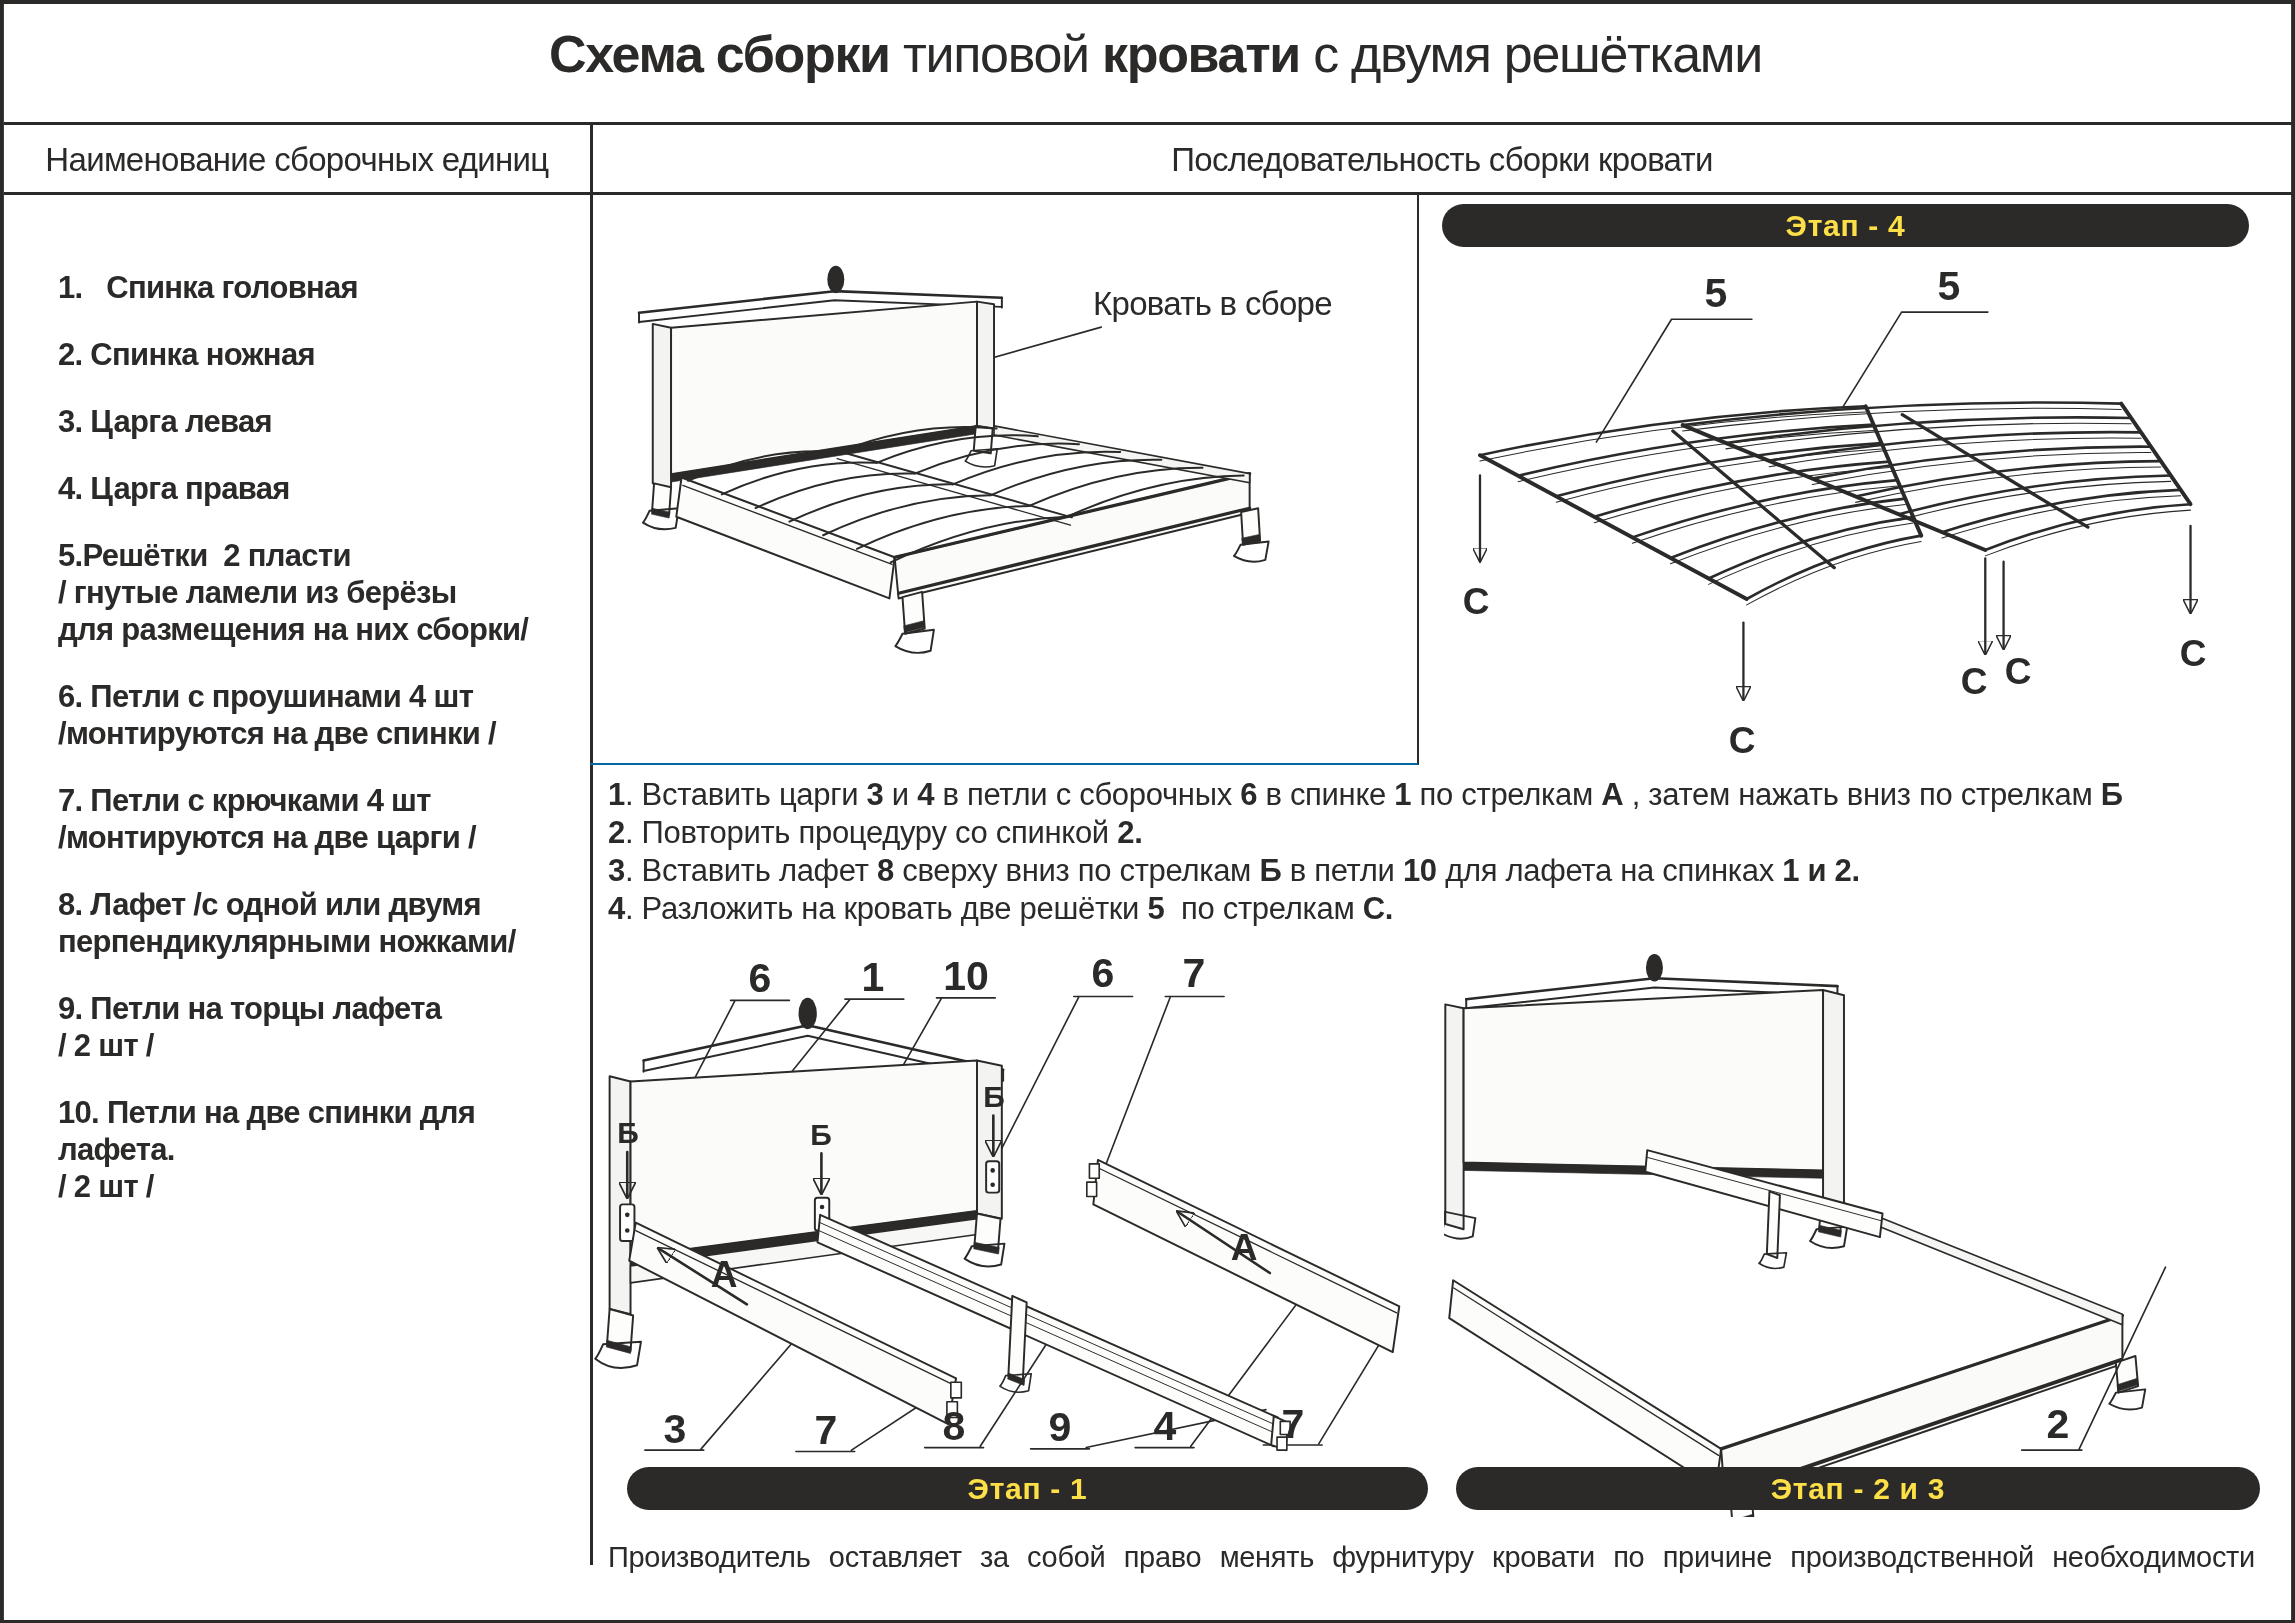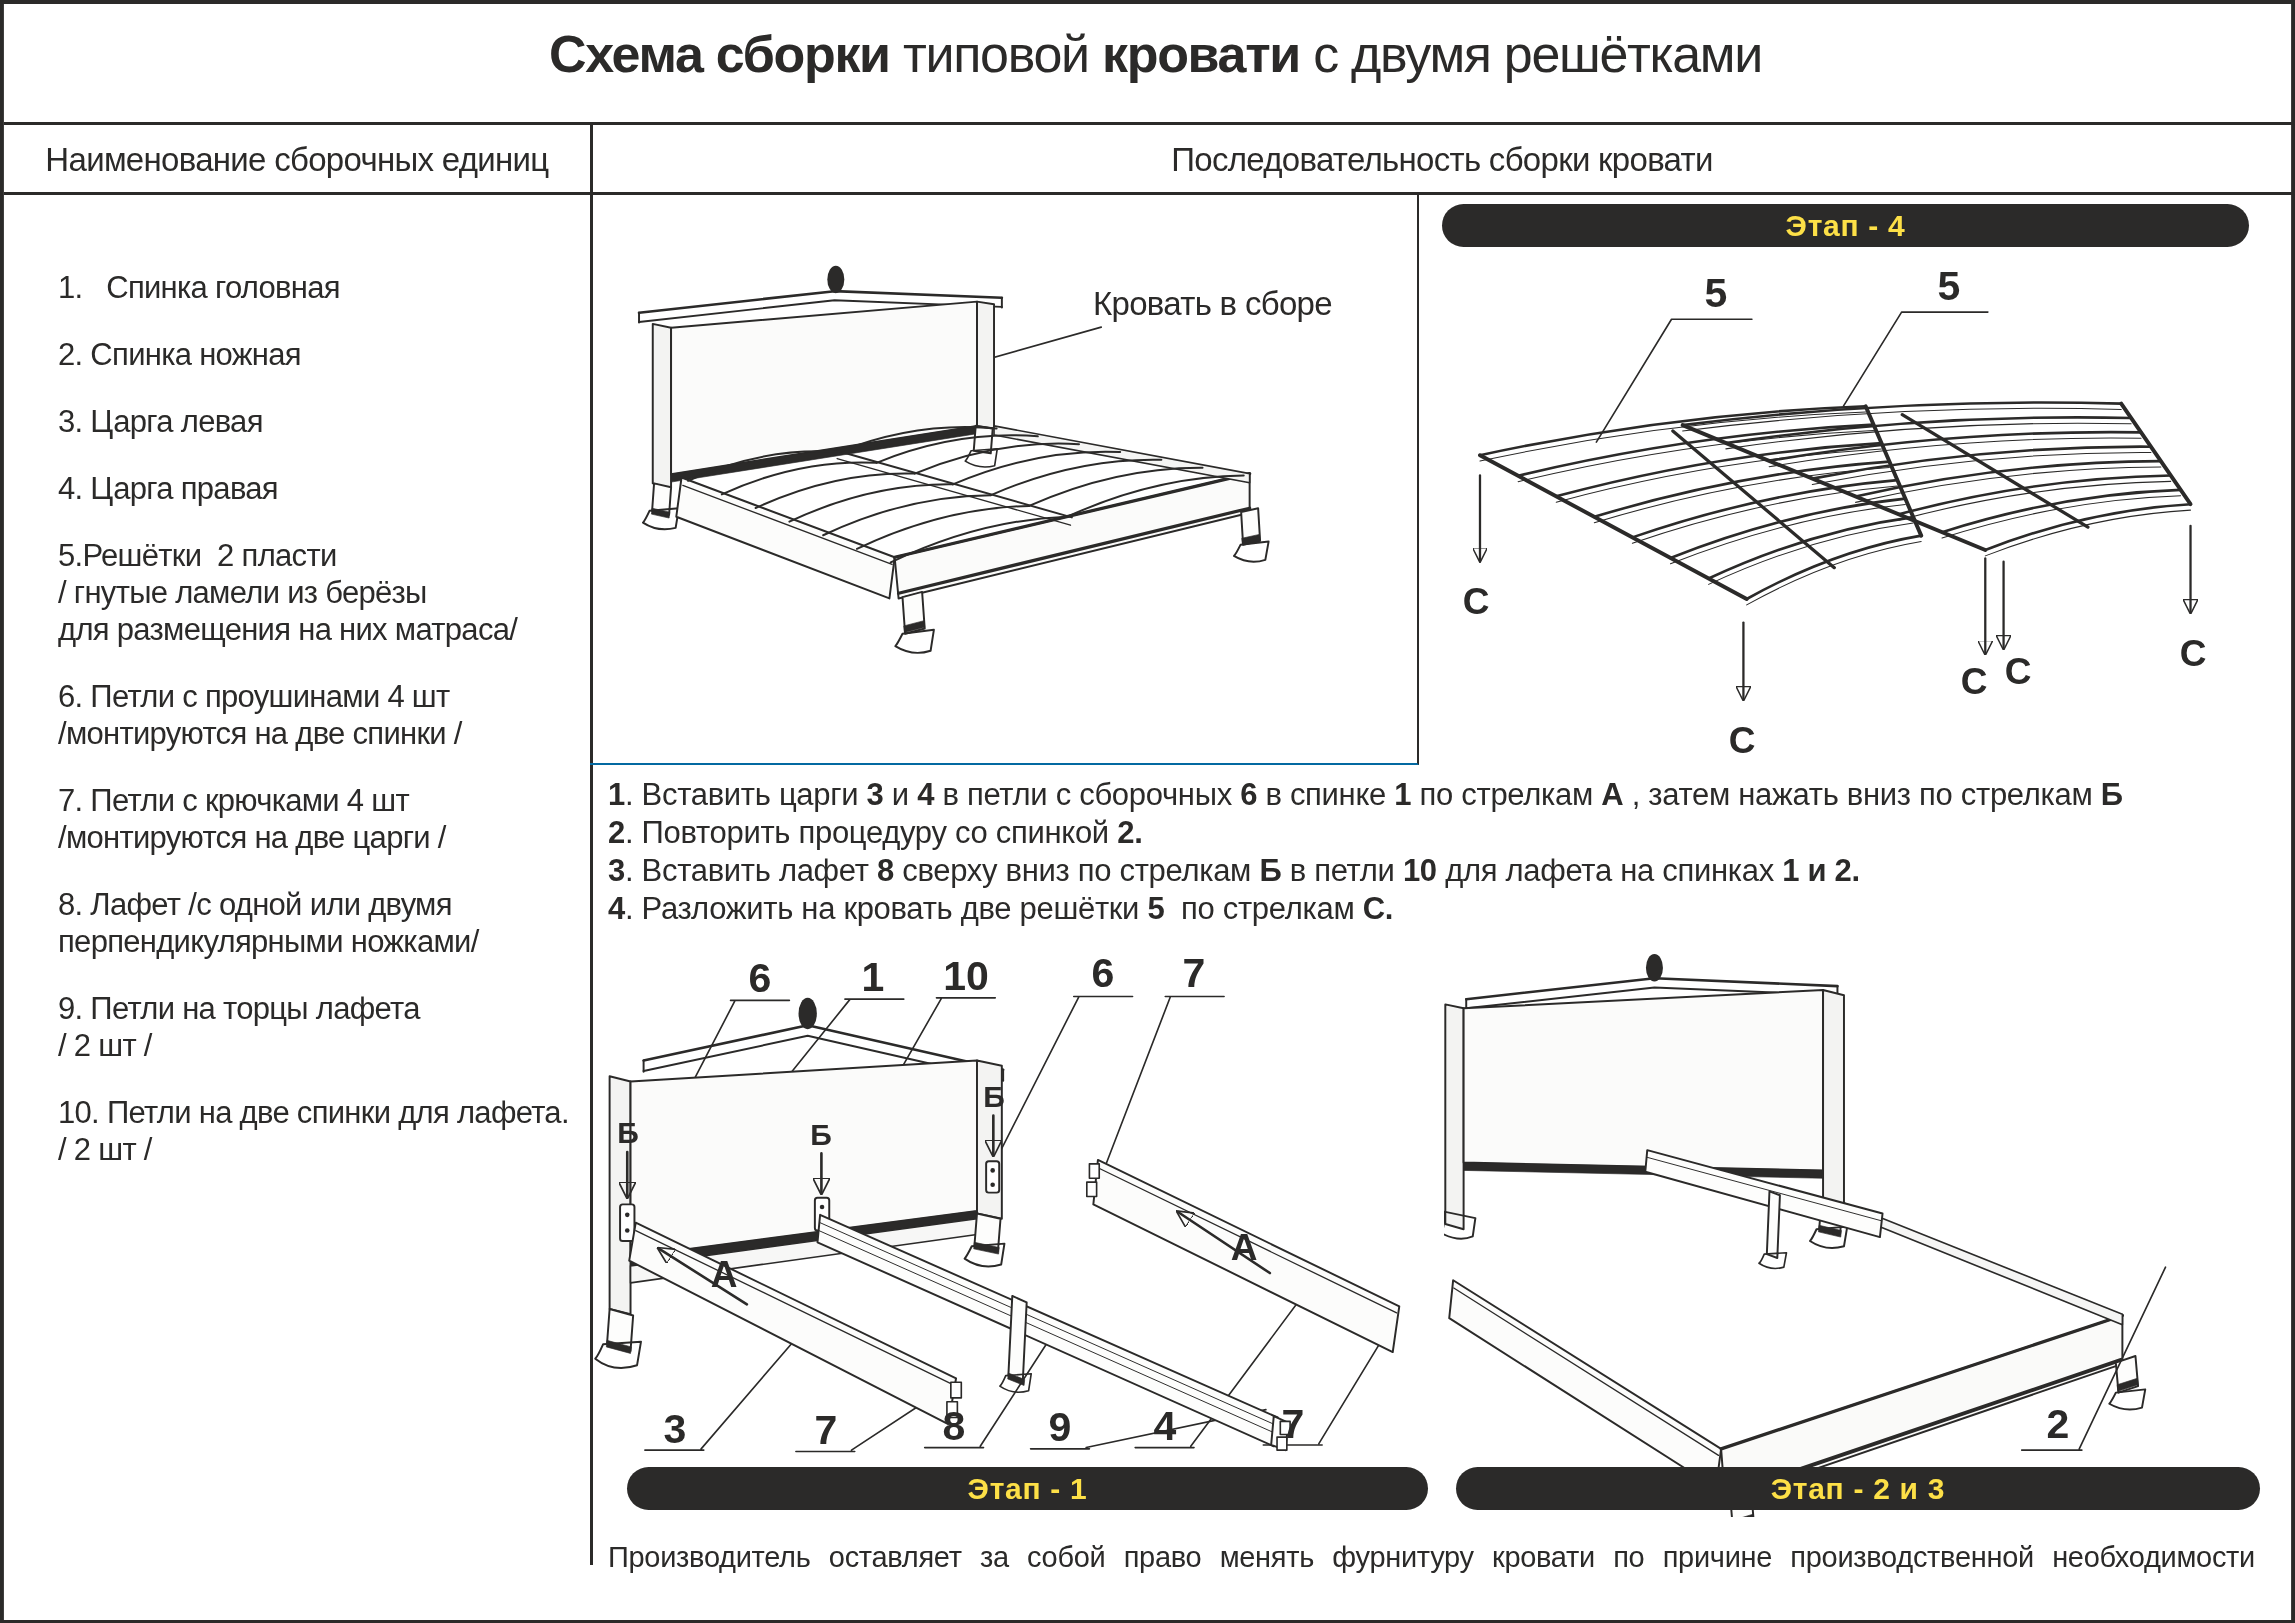--- a/index.html
+++ b/index.html
@@ -7,21 +7,21 @@
         font-family:"Liberation Sans", sans-serif;color:#2b2a29;overflow:hidden;
         box-shadow:inset 0 0 0 3.9px #2b2a29;}
   .hline{position:absolute;background:#2b2a29;height:2.6px;}
   .vline{position:absolute;background:#2b2a29;width:2.6px;}
   .title{position:absolute;top:23.5px;left:8px;width:2295px;text-align:center;
          font-size:52px;letter-spacing:-1.3px;white-space:pre;}
   .title .b{font-weight:bold;}
   .hdr{position:absolute;top:134px;height:52px;display:flex;align-items:center;
        justify-content:center;font-size:33px;letter-spacing:-0.7px;}
   .parts{position:absolute;left:58px;top:269px;width:523px;font-size:31px;
-         letter-spacing:-0.7px;}
+         letter-spacing:-0.7px;font-weight:bold;}
   .part-item{margin-bottom:30px;}
   .part-line{line-height:37px;white-space:pre-wrap;}
   .bedbox{position:absolute;left:590px;top:193px;width:827px;height:570px;
           border-right:2px solid #2b2a29;border-bottom:2px solid #0369a1;}
   .bedlabel{position:absolute;left:503px;top:92px;font-size:33px;letter-spacing:-0.7px;}
   .pill{position:absolute;height:43px;background:#2b2a29;border-radius:23.5px;
         display:flex;align-items:center;justify-content:center;color:#fde047;
         font-size:30px;font-weight:bold;letter-spacing:0.7px;}
   .instr{position:absolute;left:608px;top:776px;width:1673px;font-size:31px;
          letter-spacing:-0.3px;}
@@ -60,21 +60,21 @@
       </div>
       <div class="part-item">
         <div class="part-line">3. Царга левая</div>
       </div>
       <div class="part-item">
         <div class="part-line">4. Царга правая</div>
       </div>
       <div class="part-item">
         <div class="part-line">5.Решётки  2 пласти</div>
         <div class="part-line">/ гнутые ламели из берёзы</div>
-        <div class="part-line">для размещения на них матраса/</div>
+        <div class="part-line">для размещения на них сборки/</div>
       </div>
       <div class="part-item">
         <div class="part-line">6. Петли с проушинами 4 шт</div>
         <div class="part-line">/монтируются на две спинки /</div>
       </div>
       <div class="part-item">
         <div class="part-line">7. Петли с крючками 4 шт</div>
         <div class="part-line">/монтируются на две царги /</div>
       </div>
       <div class="part-item">

